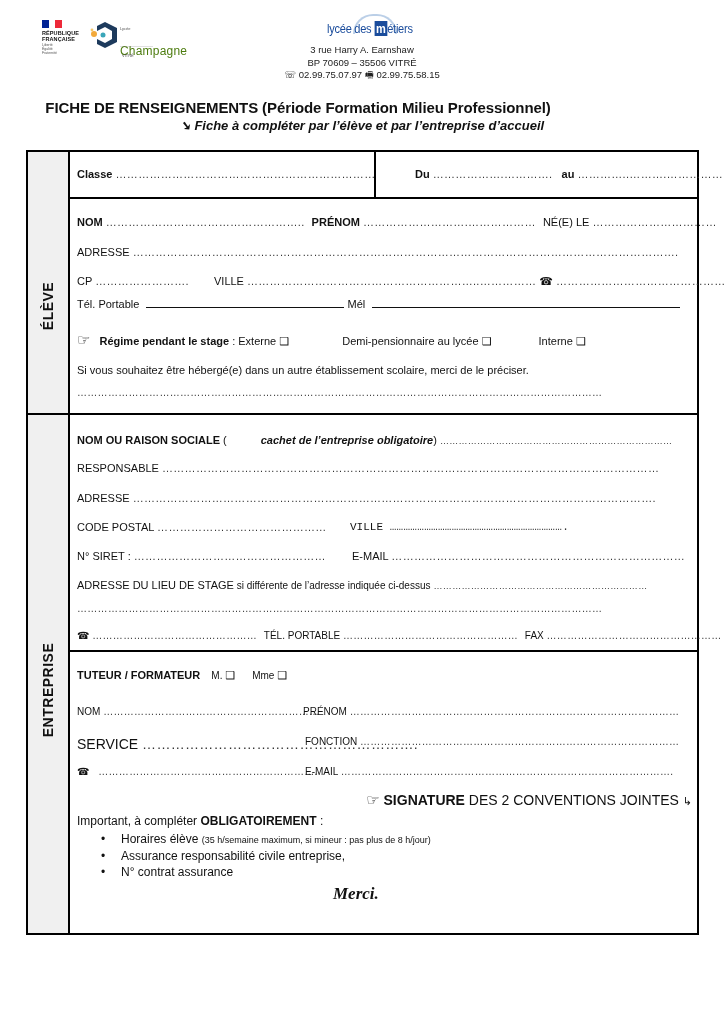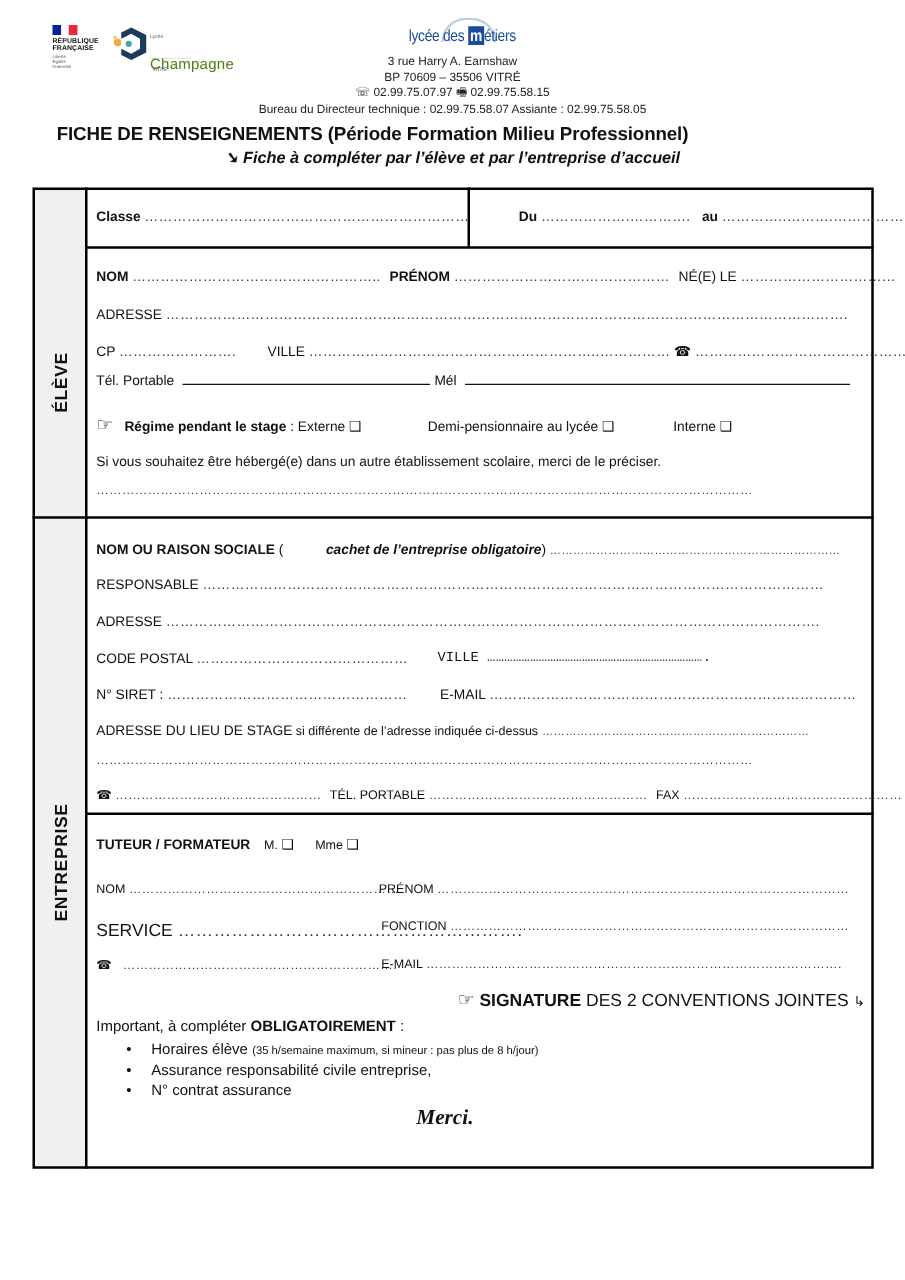--- a/index.html
+++ b/index.html
@@ -77,21 +77,20 @@
 
 <div class="abs metiers-logo">
   <div class="abs metiers-arc"></div>
   <div class="abs metiers-text"><span>lycée des </span><b>m</b><span>étiers</span></div>
 </div>
 
 <div class="abs addr">
   <div>3 rue Harry A. Earnshaw</div>
   <div>BP 70609 – 35506 VITRÉ</div>
   <div>☏ 02.99.75.07.97 🖷 02.99.75.58.15</div>
-  <div>Bureau du Directeur technique : 02.99.75.58.07 Assiante : 02.99.75.58.05</div>
 </div>
 
 <div class="abs title">FICHE DE RENSEIGNEMENTS (Période Formation Milieu Professionnel)</div>
 <div class="abs subtitle">➘ Fiche à compléter par l’élève et par l’entreprise d’accueil</div>
 
 <div class="abs side"></div>
 <div class="abs outer"></div>
 <div class="abs vline" style="left:68px; top:150px; height:785px;"></div>
 <div class="abs vline" style="left:374px; top:150px; height:48px;"></div>
 <div class="abs hline" style="left:68px; top:197px; width:631px;"></div>

